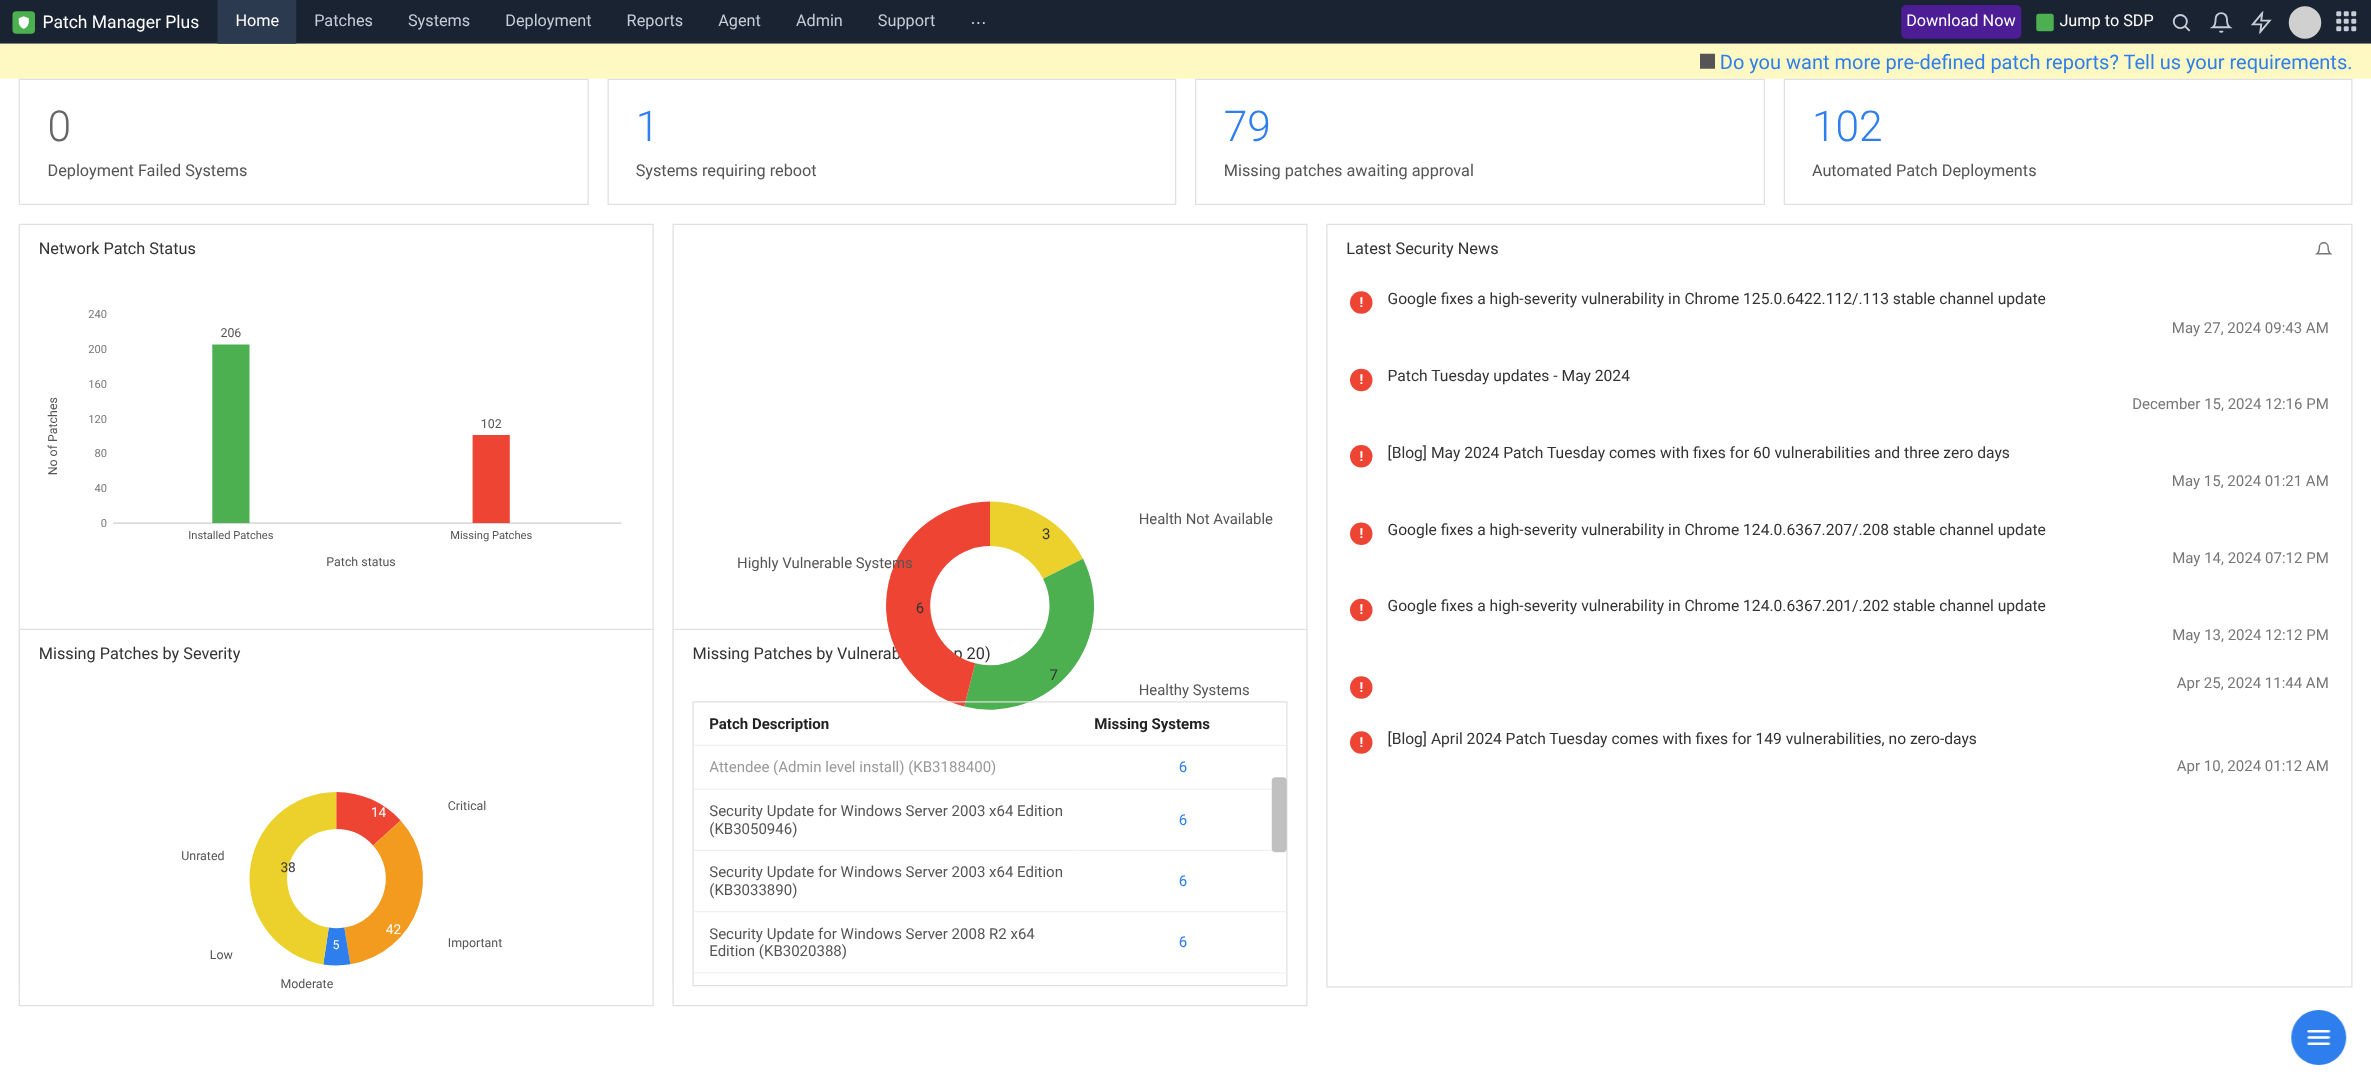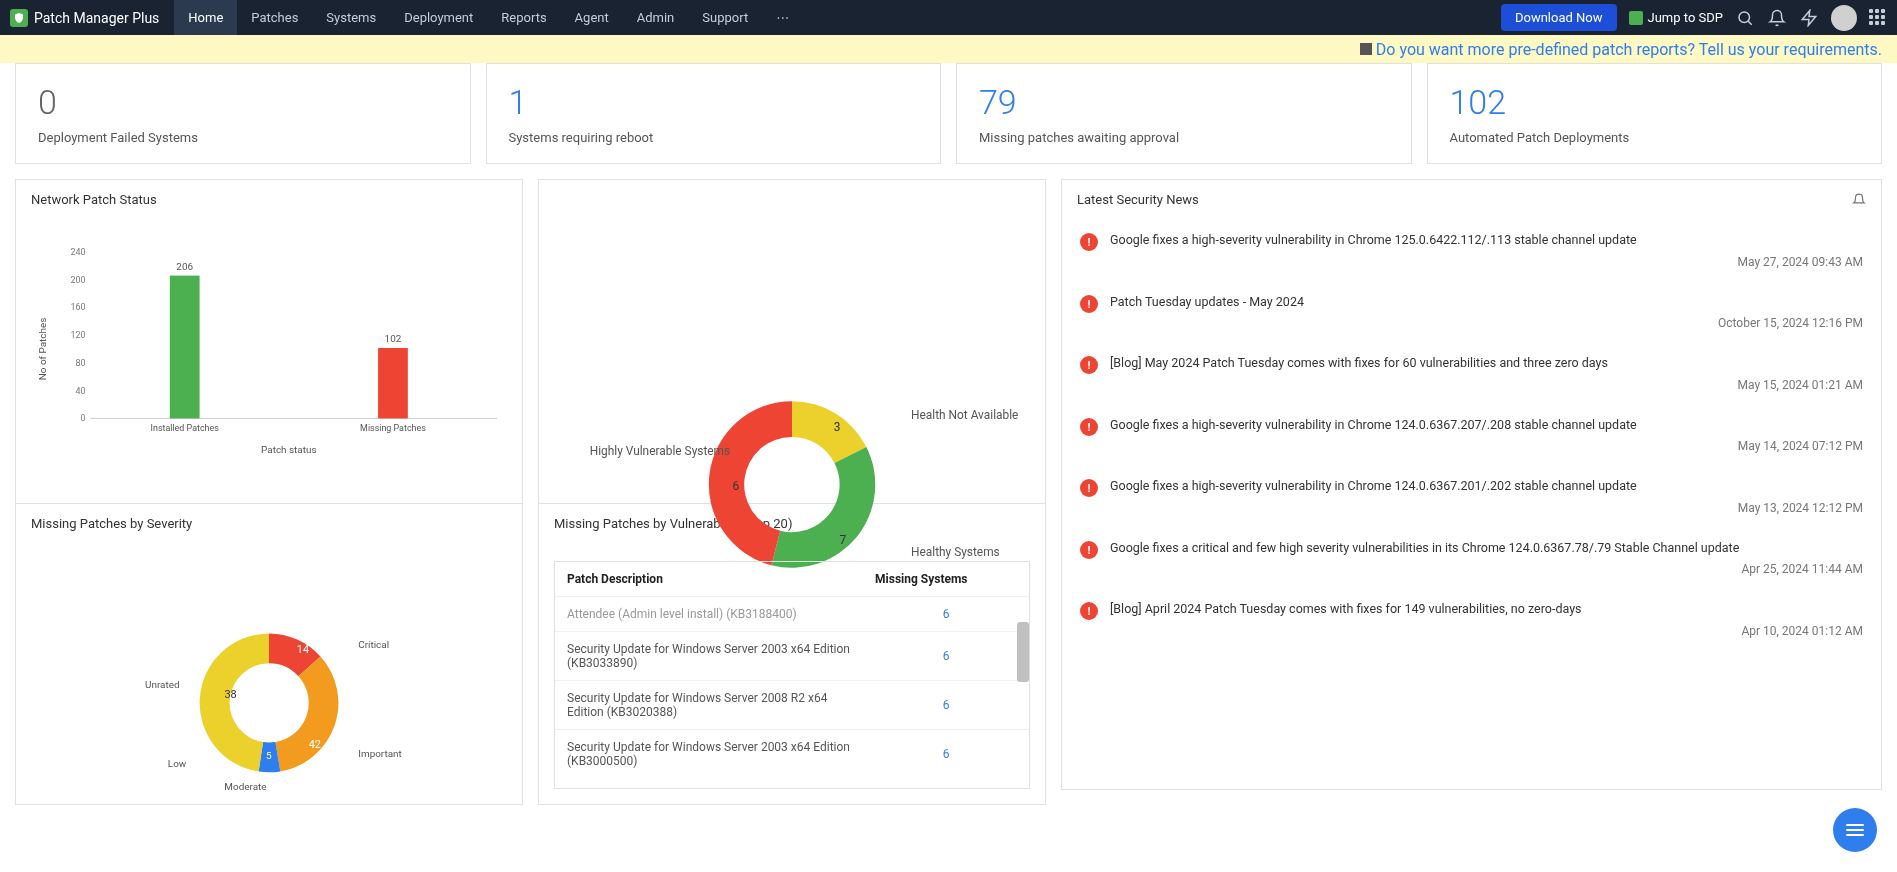--- a/index.html
+++ b/index.html
@@ -5,21 +5,21 @@
 *{box-sizing:border-box;margin:0;padding:0;font-family:-apple-system,BlinkMacSystemFont,"Segoe UI",Roboto,Arial,sans-serif}
 body{background:#fff;font-size:13px;color:#333}
 .topnav{background:#1a2332;height:35px;display:flex;align-items:center;padding:0 10px;color:#c5cdd7}
 .logo{display:flex;align-items:center;gap:6px;margin-right:15px}
 .logo-shield{width:18px;height:18px;background:#4caf50;border-radius:3px;display:inline-flex;align-items:center;justify-content:center}
 .logo-text{font-weight:400;color:#fff;font-size:14px}
 .nav-items{display:flex;height:100%}
 .nav-item{padding:0 14px;display:flex;align-items:center;height:100%;font-size:13px;cursor:pointer;color:#c5cdd7}
 .nav-item.active{background:#2c3a4f;color:#fff}
 .nav-right{margin-left:auto;display:flex;align-items:center;gap:12px}
-.btn-download{background:#1d4ed8;color:#fff;padding:6px 14px;border-radius:4px;font-size:13px;cursor:pointer;border:none}
+.btn-download{background:#4c1d95;color:#fff;padding:6px 4px;border-radius:4px;font-size:13px;cursor:pointer;border:none}
 .jump-sdp{display:flex;align-items:center;gap:5px;color:#fff;font-size:13px;cursor:pointer}
 .jump-icon{width:14px;height:14px;background:#4caf50;border-radius:2px;display:inline-block}
 .icon-btn{width:20px;height:20px;color:#c5cdd7;cursor:pointer;display:flex;align-items:center;justify-content:center}
 .avatar{width:26px;height:26px;border-radius:50%;background:#d0d0d0;cursor:pointer}
 .apps-icon{width:18px;height:18px;display:grid;grid-template-columns:repeat(3,4px);grid-template-rows:repeat(3,4px);gap:2px;cursor:pointer}
 .apps-icon span{background:#c5cdd7;border-radius:1px}
 .sub-bar{background:#fef9c3;height:28px;display:flex;align-items:center;justify-content:flex-end;padding:0 15px;font-size:16px}
 .sub-link{color:#2e7eed;cursor:pointer}
 .sub-icon{display:inline-block;width:12px;height:12px;background:#555;margin-right:4px;vertical-align:middle}
 .dashboard{padding:0 15px}
@@ -197,21 +197,21 @@
             <div class="news-icon"></div>
             <div class="news-content">
               <div class="news-title">Google fixes a high-severity vulnerability in Chrome 125.0.6422.112/.113 stable channel update</div>
               <div class="news-date">May 27, 2024 09:43 AM</div>
             </div>
           </div>
           <div class="news-item">
             <div class="news-icon"></div>
             <div class="news-content">
               <div class="news-title">Patch Tuesday updates - May 2024</div>
-              <div class="news-date">October 15, 2024 12:16 PM</div>
+              <div class="news-date">December 15, 2024 12:16 PM</div>
             </div>
           </div>
           <div class="news-item">
             <div class="news-icon"></div>
             <div class="news-content">
               <div class="news-title">[Blog] May 2024 Patch Tuesday comes with fixes for 60 vulnerabilities and three zero days</div>
               <div class="news-date">May 15, 2024 01:21 AM</div>
             </div>
           </div>
           <div class="news-item">
@@ -224,21 +224,20 @@
           <div class="news-item">
             <div class="news-icon"></div>
             <div class="news-content">
               <div class="news-title">Google fixes a high-severity vulnerability in Chrome 124.0.6367.201/.202 stable channel update</div>
               <div class="news-date">May 13, 2024 12:12 PM</div>
             </div>
           </div>
           <div class="news-item">
             <div class="news-icon"></div>
             <div class="news-content">
-              <div class="news-title">Google fixes a critical and few high severity vulnerabilities in its Chrome 124.0.6367.78/.79 Stable Channel update</div>
               <div class="news-date">Apr 25, 2024 11:44 AM</div>
             </div>
           </div>
           <div class="news-item">
             <div class="news-icon"></div>
             <div class="news-content">
               <div class="news-title">[Blog] April 2024 Patch Tuesday comes with fixes for 149 vulnerabilities, no zero-days</div>
               <div class="news-date">Apr 10, 2024 01:12 AM</div>
             </div>
           </div>
@@ -279,20 +278,24 @@
             <th style="width:65%">Patch Description</th>
             <th>Missing Systems</th>
           </tr>
             </thead>
           <tbody id="vuln-rows">
               <tr>
                 <td style="color:#999">Attendee (Admin level install) (KB3188400)</td>
                 <td class="link">6</td>
               </tr>
               <tr>
+                <td>Security Update for Windows Server 2003 x64 Edition (KB3050946)</td>
+                <td class="link">6</td>
+              </tr>
+              <tr>
                 <td>Security Update for Windows Server 2003 x64 Edition (KB3033890)</td>
                 <td class="link">6</td>
               </tr>
               <tr>
                 <td>Security Update for Windows Server 2008 R2 x64 Edition (KB3020388)</td>
                 <td class="link">6</td>
               </tr>
               <tr>
                 <td>Security Update for Windows Server 2003 x64 Edition (KB3000500)</td>
                 <td class="link">6</td>

